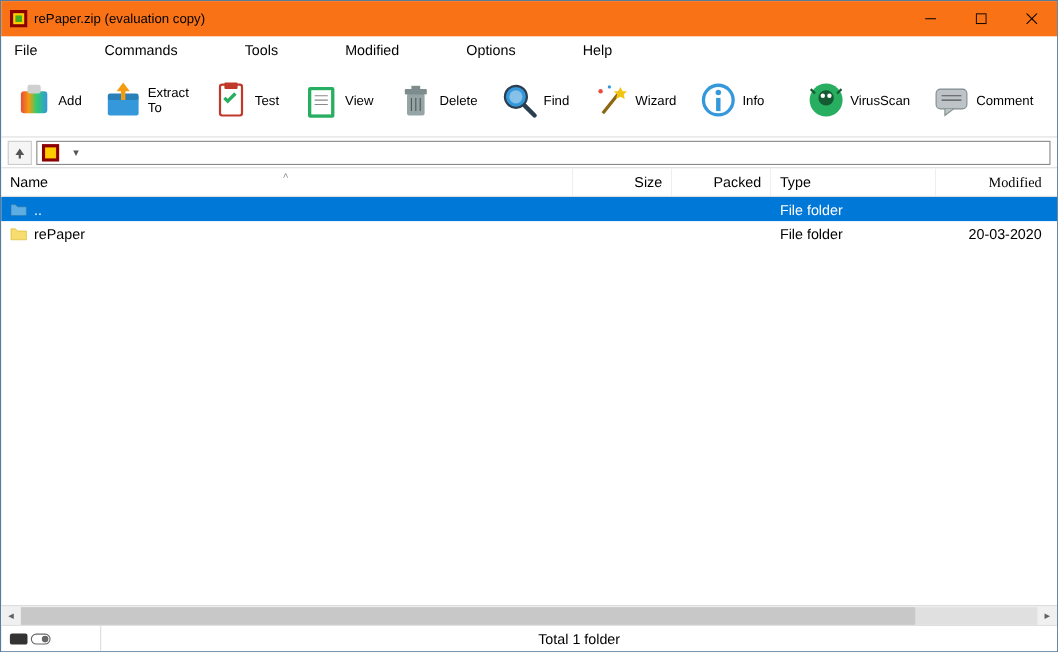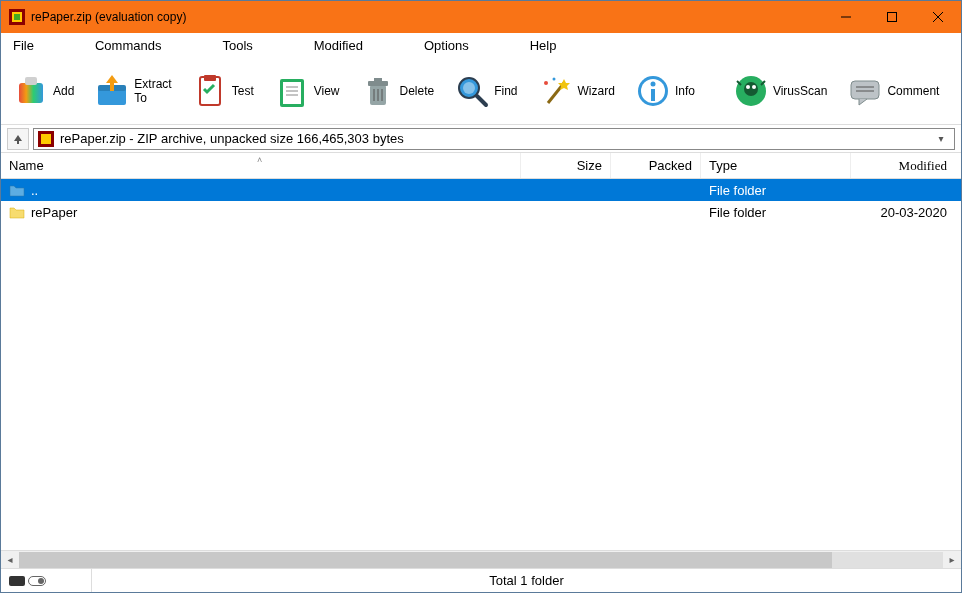--- a/index.html
+++ b/index.html
@@ -236,21 +236,20 @@
   <div class="up-btn">
       <svg width="12" height="12">
         <path d="M6 2 L10 8 L7 8 L7 11 L5 11 L5 8 L2 8 Z" fill="#555"></path>
       </svg>
     </div>
   <div class="address-box">
     <svg class="small-icon" viewBox="0 0 16 16">
         <rect width="16" height="16" fill="#8b0000"></rect>
         <rect x="3" y="3" width="10" height="10" fill="#ffcc00"></rect>
       </svg>
-    <span style="flex:1">rePaper.zip - ZIP archive, unpacked size 166,465,303 bytes</span>
     <span class="address-drop">▾</span>
   </div>
 </div>
 
 <div class="columns">
   <span class="sort-ind">˄</span>
   <div class="col col-name">Name</div>
   <div class="col col-size">Size</div>
   <div class="col col-packed">Packed</div>
   <div class="col col-type">Type</div>

